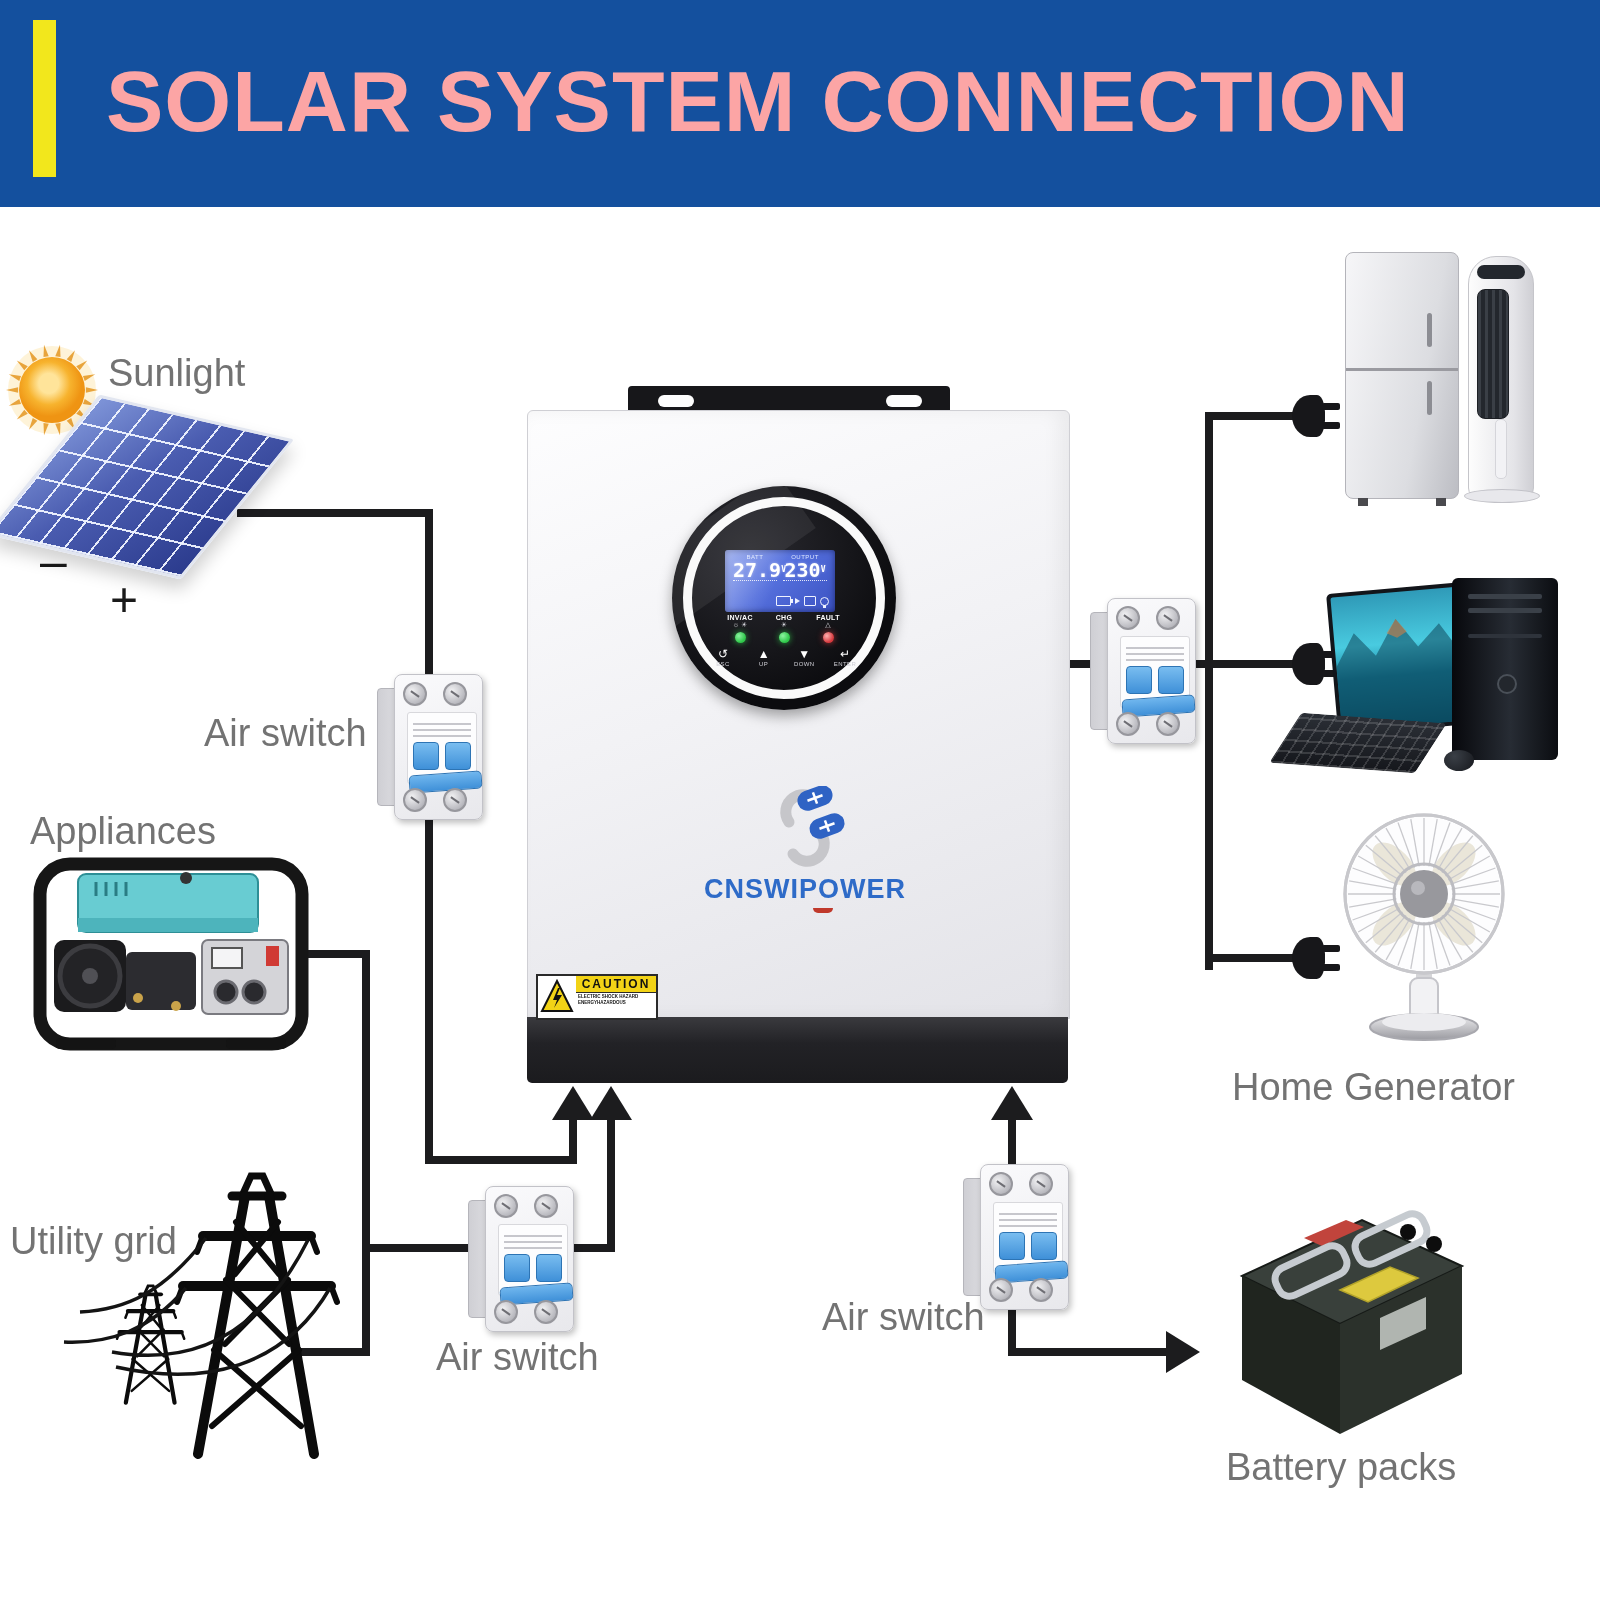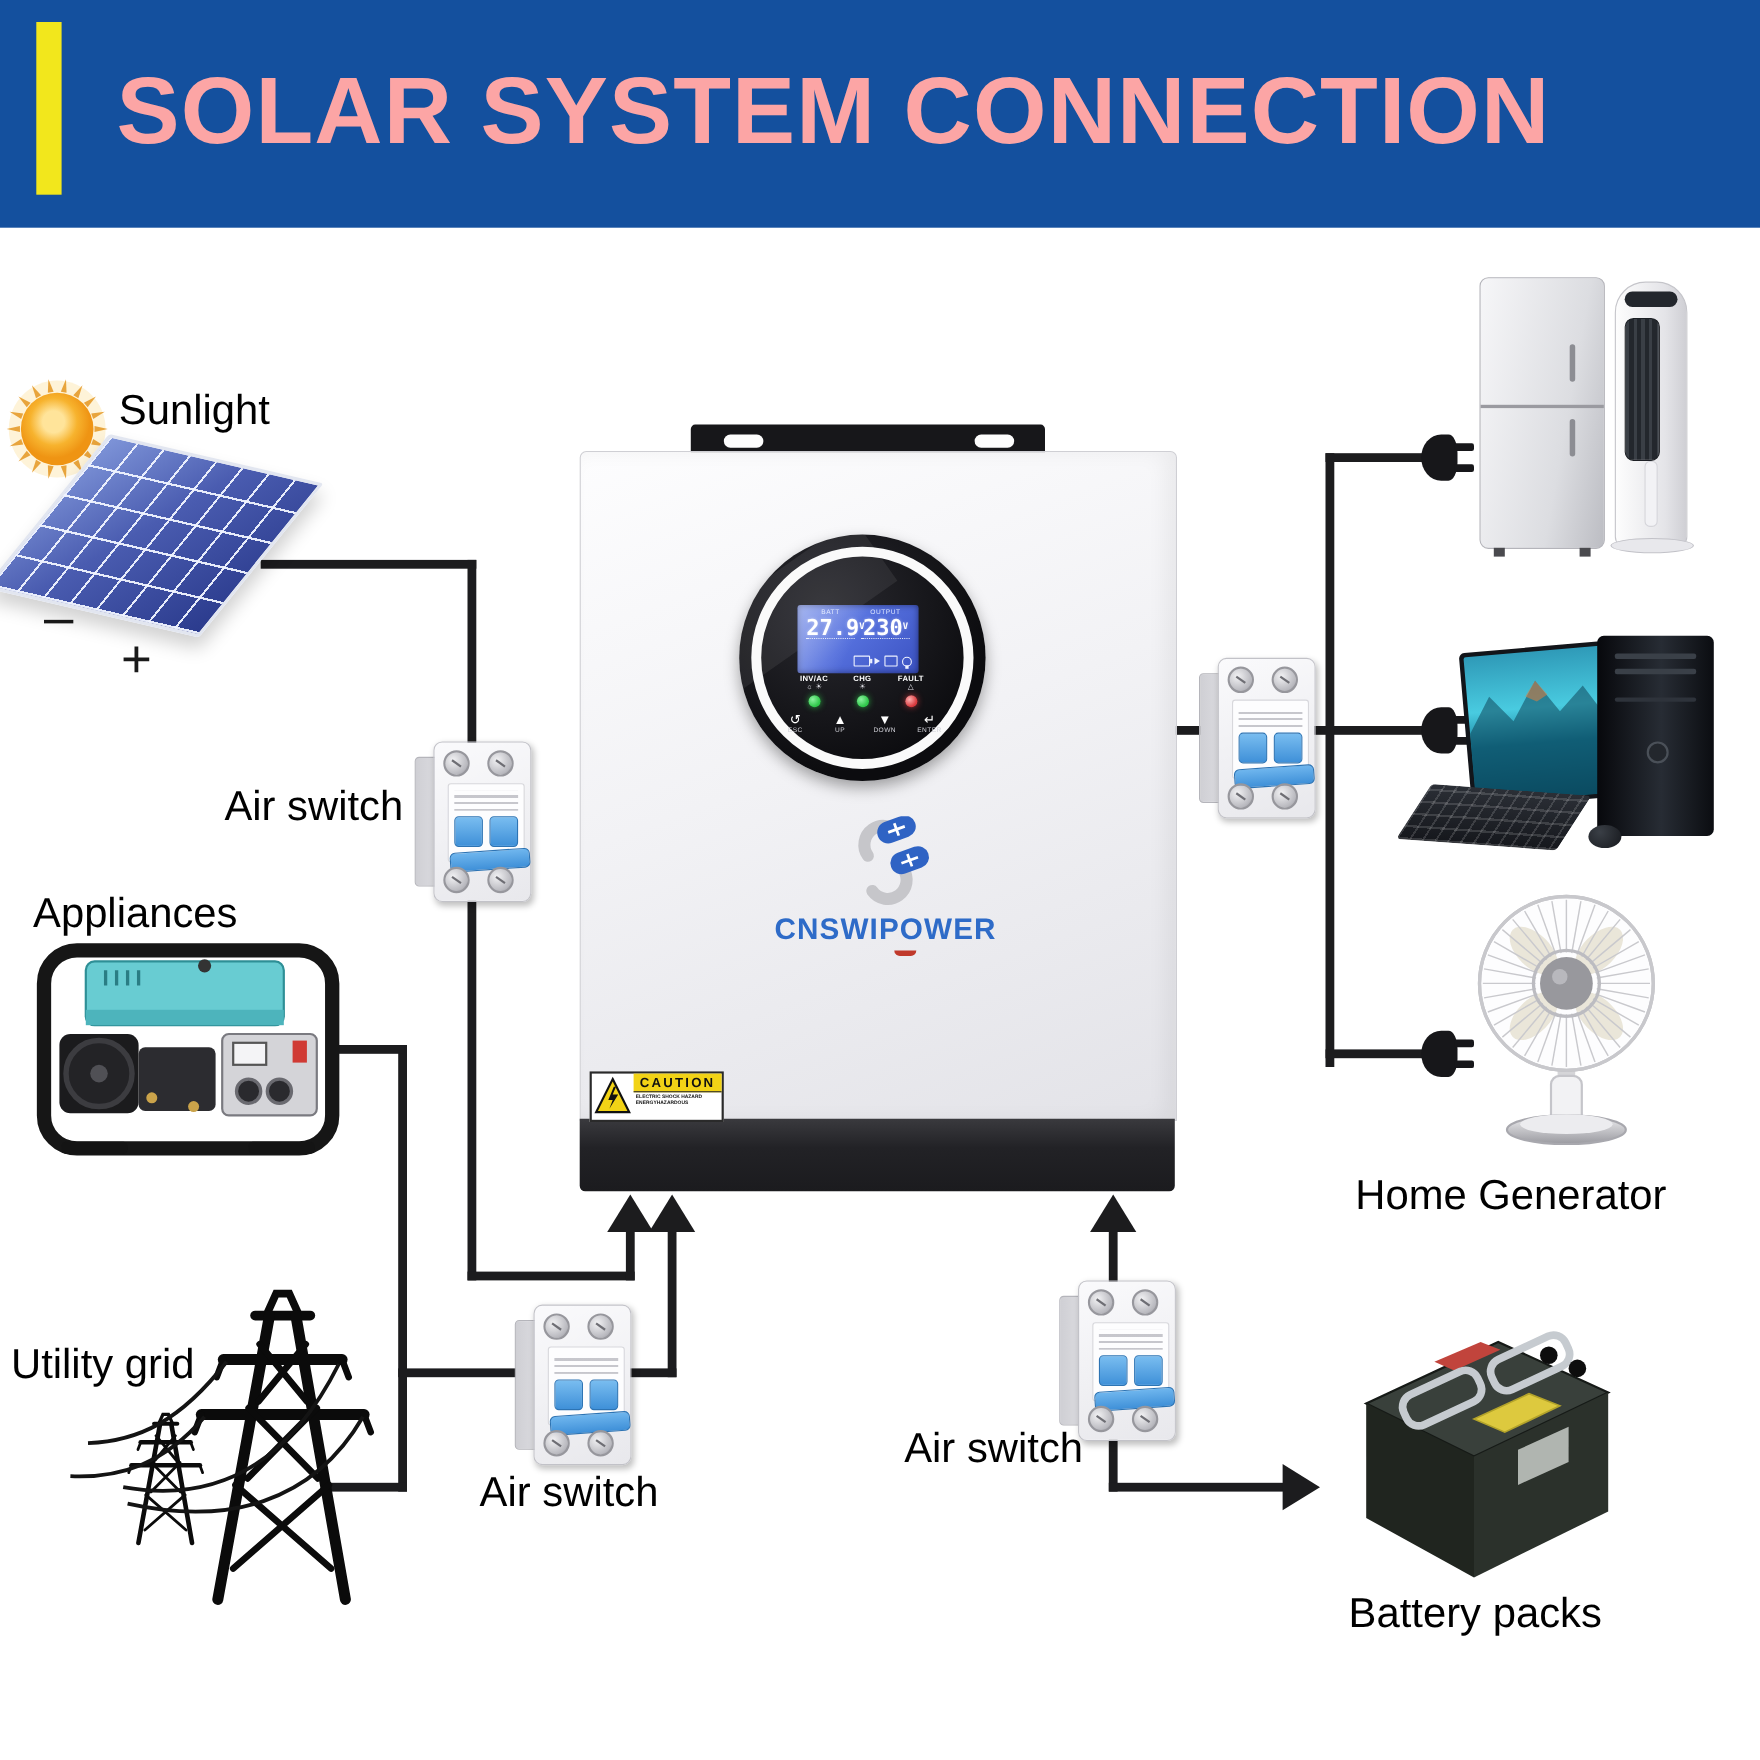--- a/index.html
+++ b/index.html
@@ -4,21 +4,21 @@
 <style>
   html,body{margin:0;padding:0;background:#fff;}
   .canvas{position:relative;width:1600px;height:1600px;background:#fff;overflow:hidden;
           font-family:"Liberation Sans",sans-serif;color:#151515;}
   
   .banner{position:absolute;left:0;top:0;width:1600px;height:207px;background:var(--header_bg,#14509E);}
   .banner-bar{position:absolute;left:33px;top:20px;width:23px;height:157px;background:var(--header_bar,#F2E71C);}
   .title{position:absolute;left:106px;top:52px;font-size:86px;font-weight:bold;color:#fca5a5;
          letter-spacing:1px;white-space:nowrap;}
   
-  .lbl{position:absolute;font-size:38px;color:#000000;white-space:nowrap;}
+  .lbl{position:absolute;font-size:38px;color:#737373;white-space:nowrap;}
   .sign{position:absolute;font-size:48px;color:#1a1a1a;}
   
   .w{position:absolute;background:var(--wire,#1C1C1E);z-index:1;}
   .arrow-up{position:absolute;width:0;height:0;border-left:21px solid transparent;
             border-right:21px solid transparent;border-bottom:34px solid var(--wire,#1C1C1E);z-index:2;}
   .arrow-right{position:absolute;width:0;height:0;border-top:21px solid transparent;
             border-bottom:21px solid transparent;border-left:34px solid var(--wire,#1C1C1E);z-index:2;}
   
   .breaker{position:absolute;width:104px;height:144px;z-index:3;}
   .brk-din{position:absolute;left:0;top:10%;width:34%;height:80%;background:linear-gradient(90deg,#cfcfd4,#e6e6ea);
@@ -86,21 +86,21 @@
   .ind{width:36px;text-align:center;color:#fff;}
   .ind .il{font-size:7px;font-weight:bold;letter-spacing:.3px;}
   .ind .ii{font-size:7px;color:#d8d8de;line-height:8px;}
   .led{width:11px;height:11px;border-radius:50%;margin:3px auto 0;}
   .led.g{background:radial-gradient(circle at 35% 35%,#8cf3a0,var(--led_green,#2FC84A) 65%);box-shadow:0 0 6px rgba(47,200,74,.8);}
   .led.r{background:radial-gradient(circle at 35% 35%,#ffb0b0,var(--led_red,#D83A3E) 65%);box-shadow:0 0 6px rgba(216,58,62,.8);}
   .btns{position:absolute;left:34px;top:162px;width:156px;display:flex;justify-content:space-between;}
   .btn{width:34px;text-align:center;color:#fff;}
   .btn .bi{font-size:12px;line-height:13px;}
   .btn .bl{font-size:6px;color:#cfcfd6;letter-spacing:.4px;}
-  .brand-wrap{position:absolute;left:527px;top:742px;width:556px;text-align:center;z-index:3;}
+  .brand-wrap{position:absolute;left:527px;top:786px;width:556px;text-align:center;z-index:3;}
   .brand-word{margin-top:88px;font-size:27px;font-weight:bold;color:var(--brand_blue,#2E6BC8);letter-spacing:1px;}
   .brand-accent{position:absolute;left:50%;margin-left:8px;top:122px;width:20px;height:5px;
       border-radius:0 0 12px 12px;background:#c0392b;}
   .smark{position:absolute;left:50%;margin-left:-48px;top:0;}
   .caution{position:absolute;left:536px;top:974px;width:118px;height:42px;z-index:3;display:flex;
       background:#fff;border:2px solid #2a2a2a;}
   .ca-right{flex:1;display:flex;flex-direction:column;}
   .ca-title{background:var(--caution_yellow,#F2D316);color:#111;font-weight:bold;font-size:12px;
       letter-spacing:2px;text-align:center;padding:1px 0;border-bottom:1px solid #2a2a2a;}
   .ca-lines{font-size:4.5px;line-height:6px;padding:1px 2px;color:#111;font-weight:bold;}

